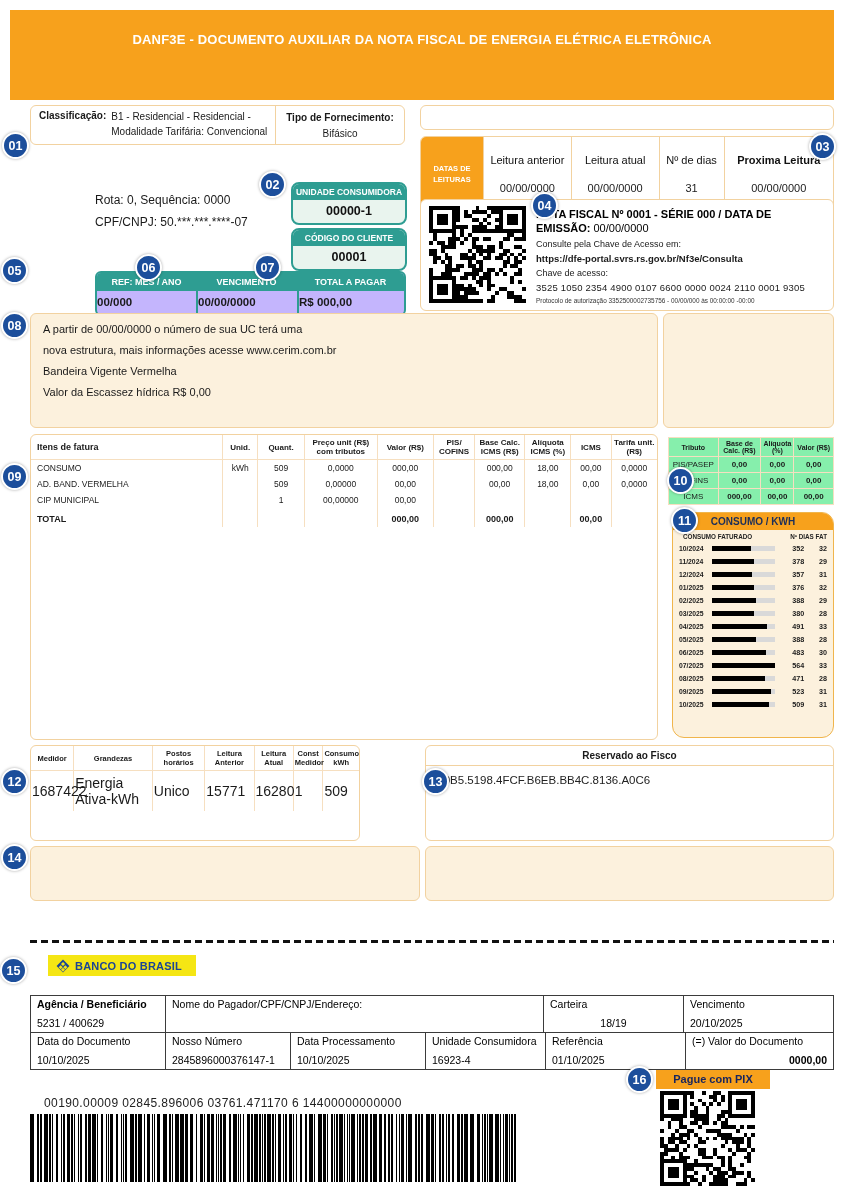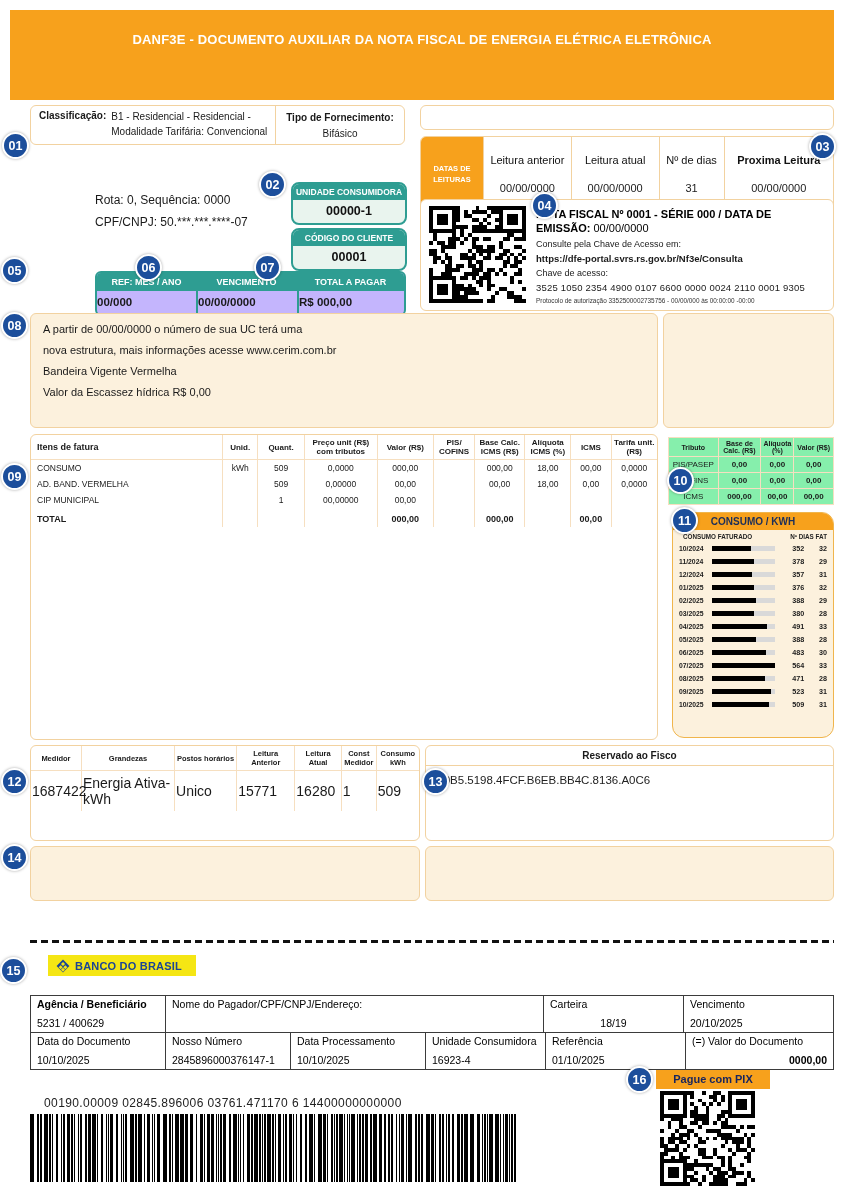--- a/index.html
+++ b/index.html
@@ -77,21 +77,21 @@
   .consumo{left:672px;top:512px;width:162px;height:226px;background:#FCF1DD;border:1px solid #F0B54C;border-radius:12px;overflow:hidden;}
   .consumo-head{background:#F7A11C;color:#1a2e5a;font-weight:bold;font-size:10px;text-align:center;padding:3px 0;}
   .consumo-sub{display:flex;justify-content:space-between;font-size:6.3px;font-weight:bold;color:#222;padding:3px 6px 2px 10px;}
   .crow{display:flex;align-items:center;gap:3px;padding:2px 4px 2px 6px;}
   .cmonth{width:30px;font-size:6.8px;font-weight:bold;}
   .ctrack{width:64px;height:5px;background:#D9D9D9;}
   .cbar{height:5px;background:#000;}
   .ckwh{width:26px;text-align:right;font-size:7.2px;font-weight:bold;}
   .cdays{width:20px;text-align:right;font-size:7.2px;font-weight:bold;padding-right:2px;}
 
-  .meterbox{left:30px;top:745px;width:390px;height:96px;overflow:hidden;}
+  .meterbox{left:30px;top:745px;width:330px;height:96px;overflow:hidden;}
   .meterbox table{width:100%;border-collapse:collapse;table-layout:fixed;}
   .meterbox th{font-size:7.5px;font-weight:bold;border-right:1px solid #F6DFC0;padding:3px 1px;white-space:pre-line;vertical-align:middle;}
   .meterbox thead tr{border-bottom:1px solid #F6DFC0;}
   .meterbox td{font-size:14px;border-right:1px solid #F6DFC0;padding:4px 1px;text-align:left;}
   .meterbox th:last-child,.meterbox td:last-child{border-right:none;}
 
   .fiscobox{left:425px;top:745px;width:409px;height:96px;}
   .fisco-title{text-align:center;font-size:10px;font-weight:bold;padding:4px 0;border-bottom:1px solid #F2D2A0;}
   .fisco-code{font-size:11.5px;padding:8px 10px;color:#222;}
 

